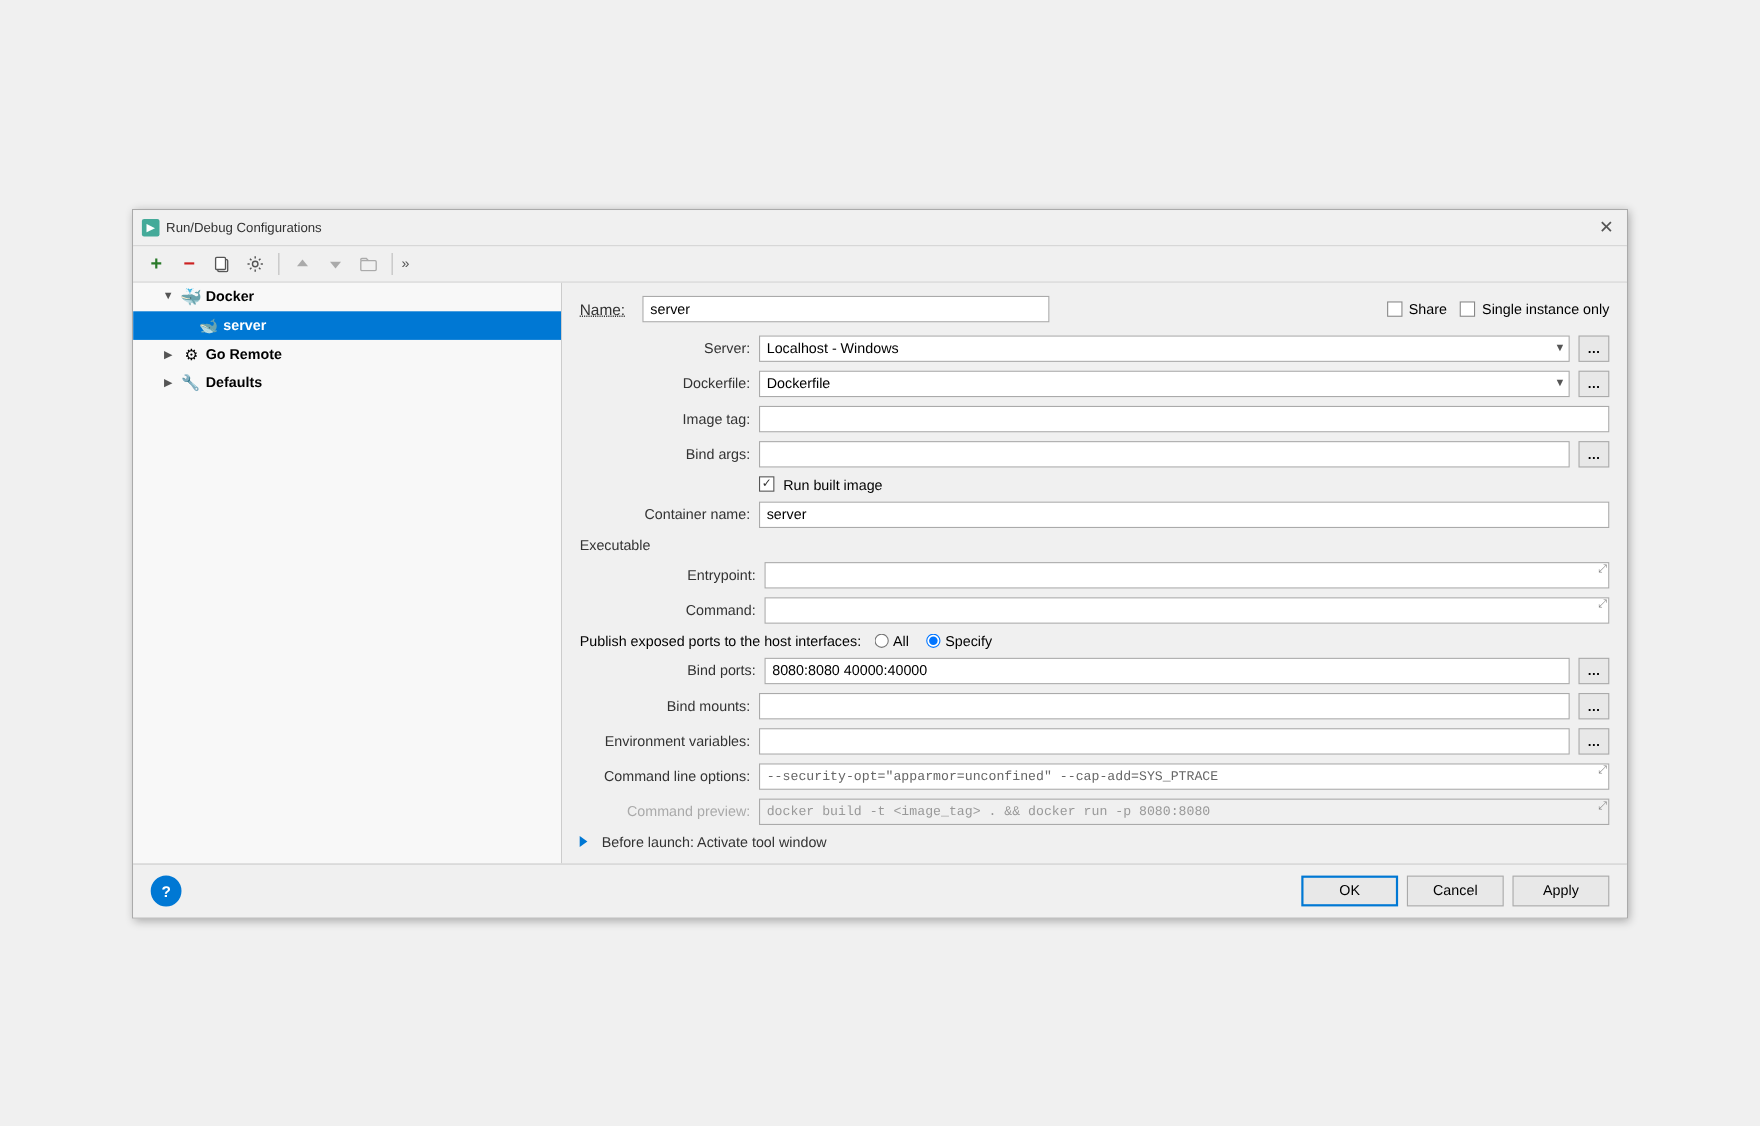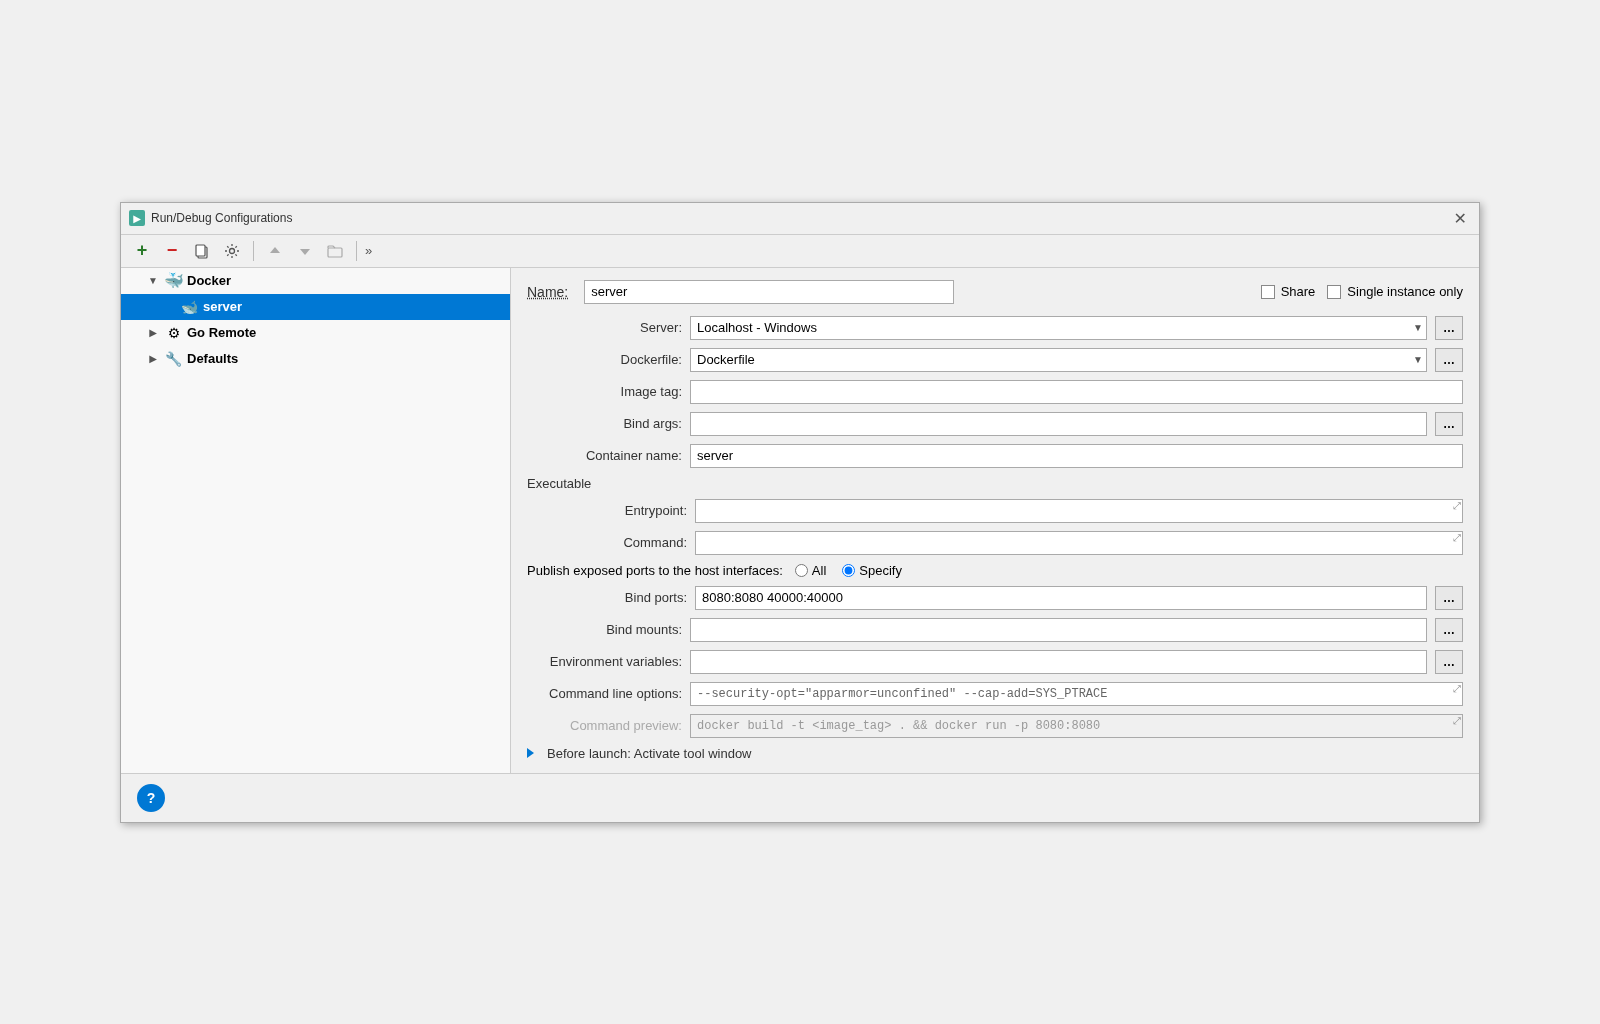--- a/index.html
+++ b/index.html
@@ -489,20 +489,25 @@
         <span class="form-label">Image tag:</span>
         <input type="text" class="form-input" style="">
       </div>
 
       <div class="form-row">
         <span class="form-label">Bind args:</span>
         <input type="text" class="form-input" style="">
         <button class="browse-btn">…</button>
       </div>
 
+      <div class="run-built-row">
+        <span style="min-width:155px;"></span>
+        <div class="checked-checkbox"></div>
+        <span>Run built image</span>
+      </div>
 
       <div class="form-row">
         <span class="form-label">Container name:</span>
         <input type="text" class="form-input" value="server" style="">
       </div>
 
       <div class="section-header">
         <span>Executable</span>
       </div>
 
@@ -573,14 +578,19 @@
       <div class="before-launch">
         <span class="expand-arrow"></span>
         <span>Before launch: Activate tool window</span>
       </div>
 
     </div>
   </div>
 
   <div class="bottom-panel">
     <button class="help-btn">?</button>
+    <div class="bottom-right">
+      <button class="dialog-btn primary">OK</button>
+      <button class="dialog-btn">Cancel</button>
+      <button class="dialog-btn">Apply</button>
+    </div>
   </div>
 </div>
 
 </body></html>

